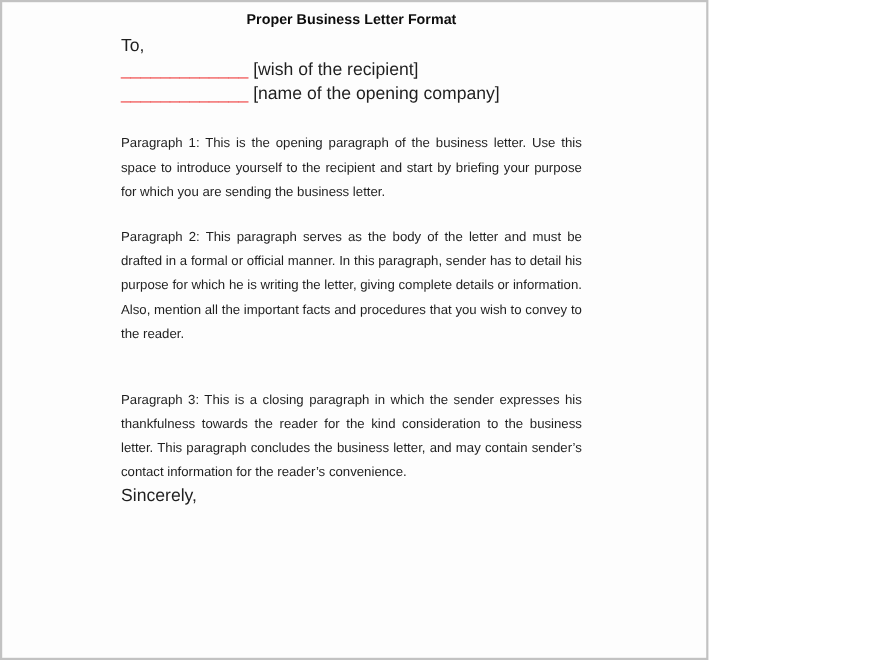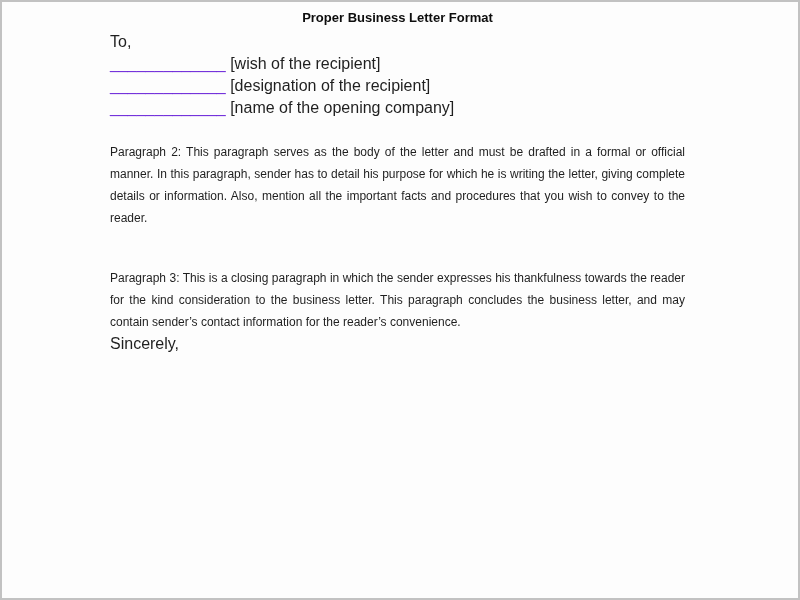--- a/index.html
+++ b/index.html
@@ -1,20 +1,20 @@
 <!DOCTYPE html>
 <html><head>
 <meta charset="utf-8">
 <style>
   * { margin: 0; padding: 0; box-sizing: border-box; }
   html, body { width: 800px; height: 600px; overflow: hidden; }
   body { background: #ffffff; font-family: "Liberation Sans", sans-serif; }
 
   .page {
-    width: 800px;
+    width: 644px;
     height: 600px;
     border: 2px solid #c2c2c2;
     background: #fdfdfd;
     overflow: hidden;
     color: #1f1f1f;
   }
   .content { padding: 8px 113px 0 108px; }
 
   .doc-title {
     text-align: center;
@@ -32,50 +32,47 @@
 
   .para {
     font-size: 12px;
     line-height: 22px;
     text-align: justify;
   }
   .para-1 { margin-bottom: 19px; }
   .para-2 { margin-bottom: 38px; }
   .para-3 { }
 
-  .blank { color: #6d28d9; }
+  .blank { color: #ef4444; }
 </style>
 </head>
 <body>
 
 <div class="page">
   <div class="content">
 
     <div class="doc-title">Proper Business Letter Format</div>
 
     <div class="line">To,</div>
 
     <div class="recipient-block">
       <div class="line">
         <span class="blank">_____________</span>
         <span>[wish of the recipient]</span>
       </div>
       <div class="line">
         <span class="blank">_____________</span>
-        <span>[designation of the recipient]</span>
-      </div>
-      <div class="line">
-        <span class="blank">_____________</span>
         <span>[name of the opening company]</span>
       </div>
     </div>
 
 
 
 
+    <p class="para para-1">Paragraph 1:  This is the opening paragraph of the business letter. Use this space to introduce yourself to the recipient and start by briefing your purpose for which you are sending the business letter.</p>
 
     <p class="para para-2">Paragraph 2: This paragraph serves as the body of the letter and must be drafted in a formal or official manner. In this paragraph, sender has to detail his purpose for which he is writing the letter, giving complete details or information. Also, mention all the important facts and procedures that you wish to convey to the reader.</p>
 
     <p class="para para-3">Paragraph 3: This is a closing paragraph in which the sender expresses his thankfulness towards the reader for the kind consideration to the business letter. This paragraph concludes the business letter, and may contain sender’s contact information for the reader’s convenience.</p>
 
     <div class="line">Sincerely,</div>
 
   </div>
 </div>
 

